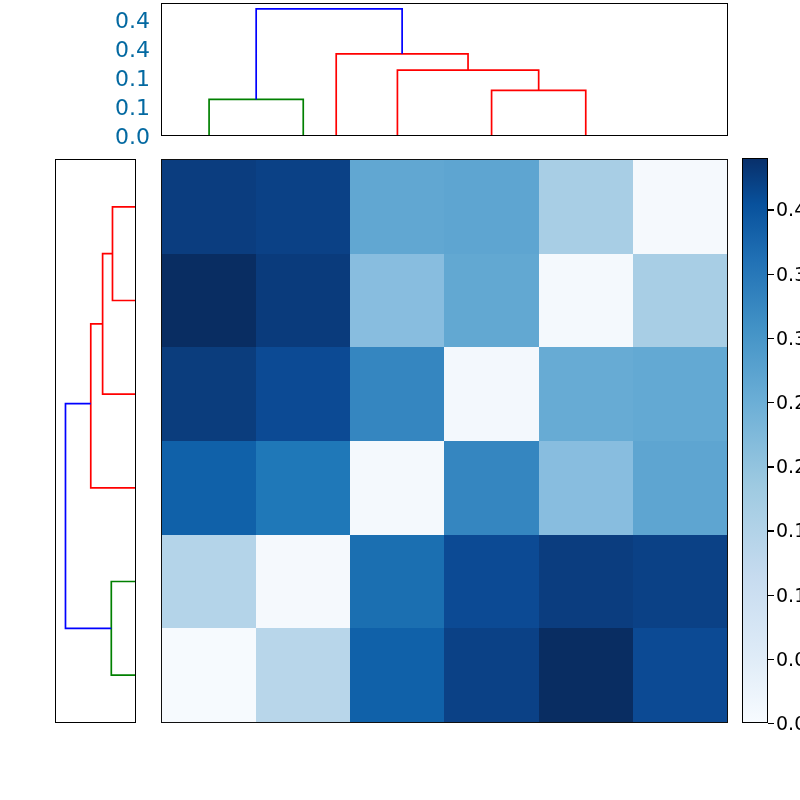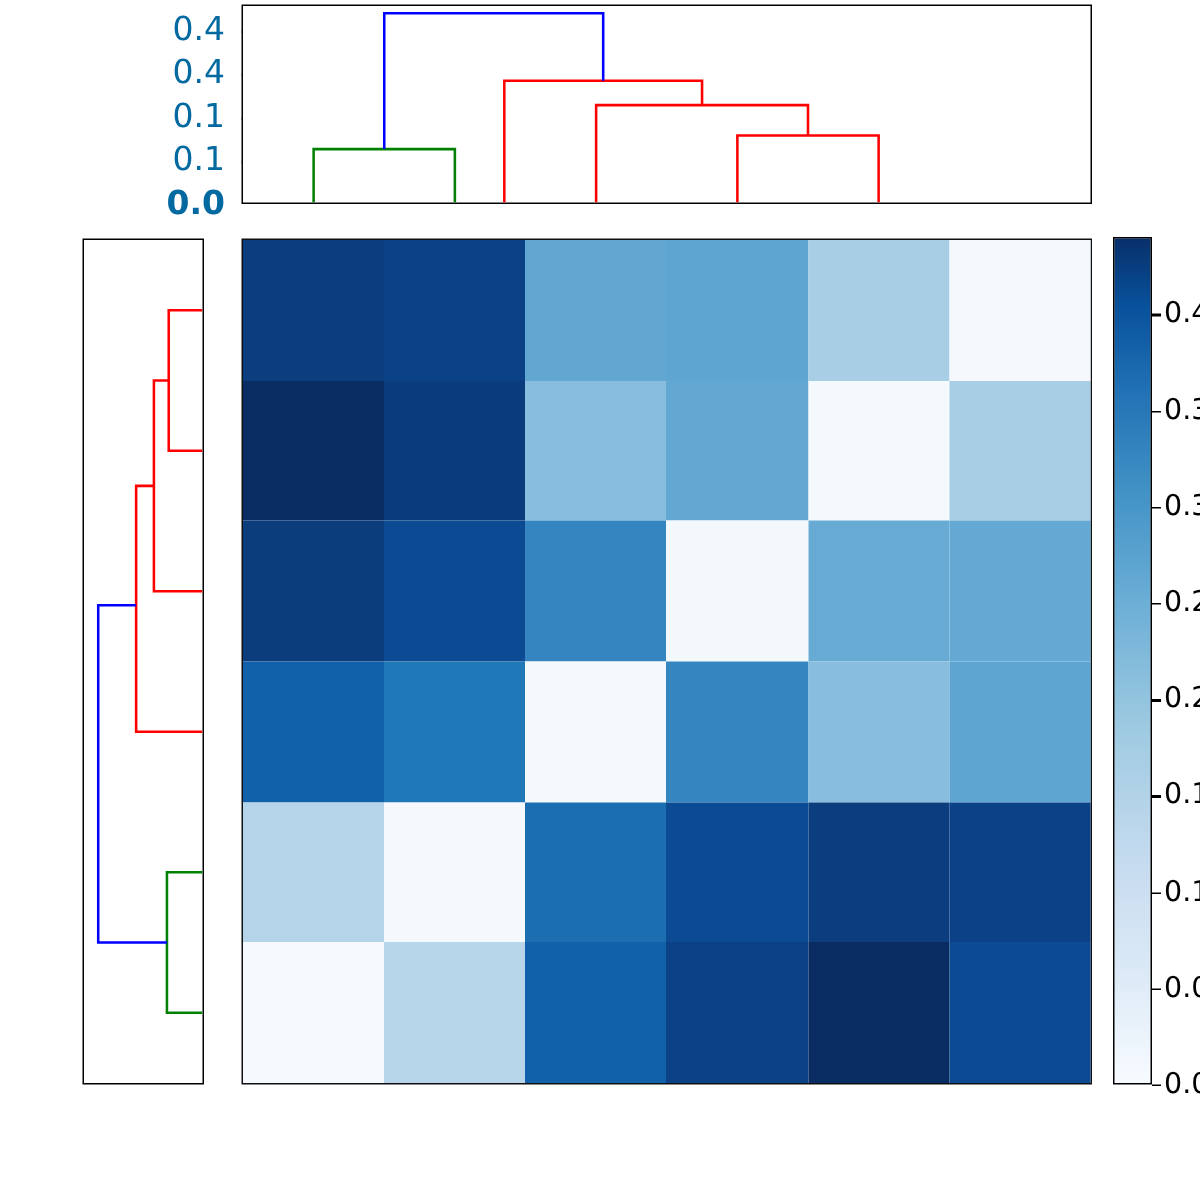--- a/index.html
+++ b/index.html
@@ -111,21 +111,21 @@
     line-height: 19px;
     color: #000000;
     transform: translateY(-50%);
     white-space: nowrap;
   }
 </style>
 </head>
 <body>
 
 <div id="top-axis-labels">
-  <span style="top:136px;font-weight:bold;">0.0</span>
+  <span style="top:136px;">0.0</span>
   <span style="top:107px;">0.1</span>
   <span style="top:78px;">0.1</span>
   <span style="top:49px;">0.4</span>
   <span style="top:20px;">0.4</span>
 </div>
 <div class="tick-mark" style="top:107px;"></div>
 <div class="tick-mark" style="top:78px;"></div>
 <div class="tick-mark" style="top:49px;"></div>
 <div class="tick-mark" style="top:20px;"></div>
 

